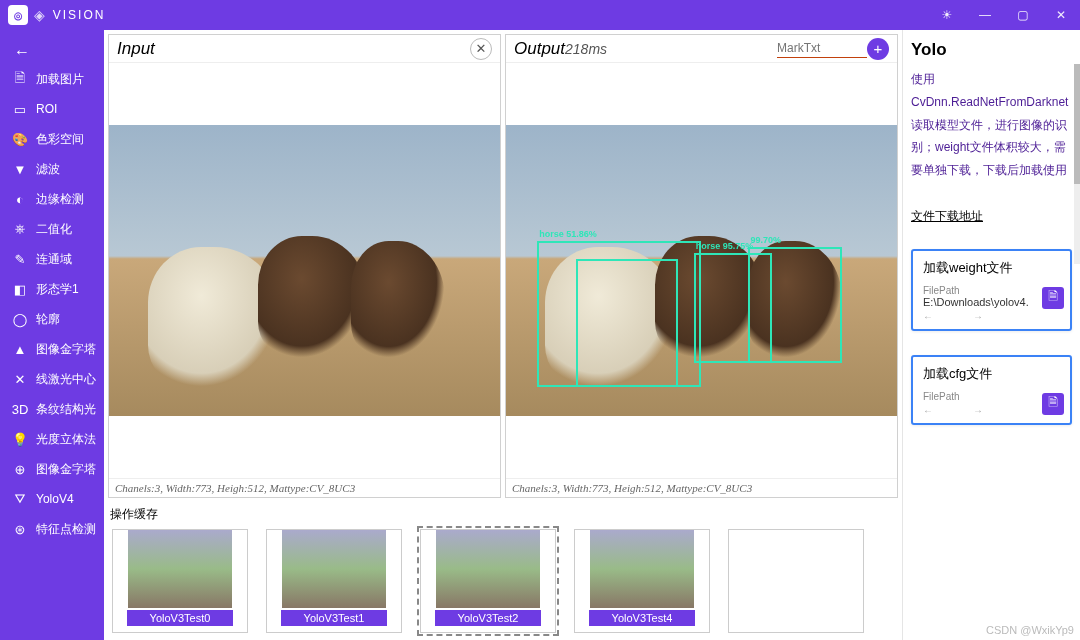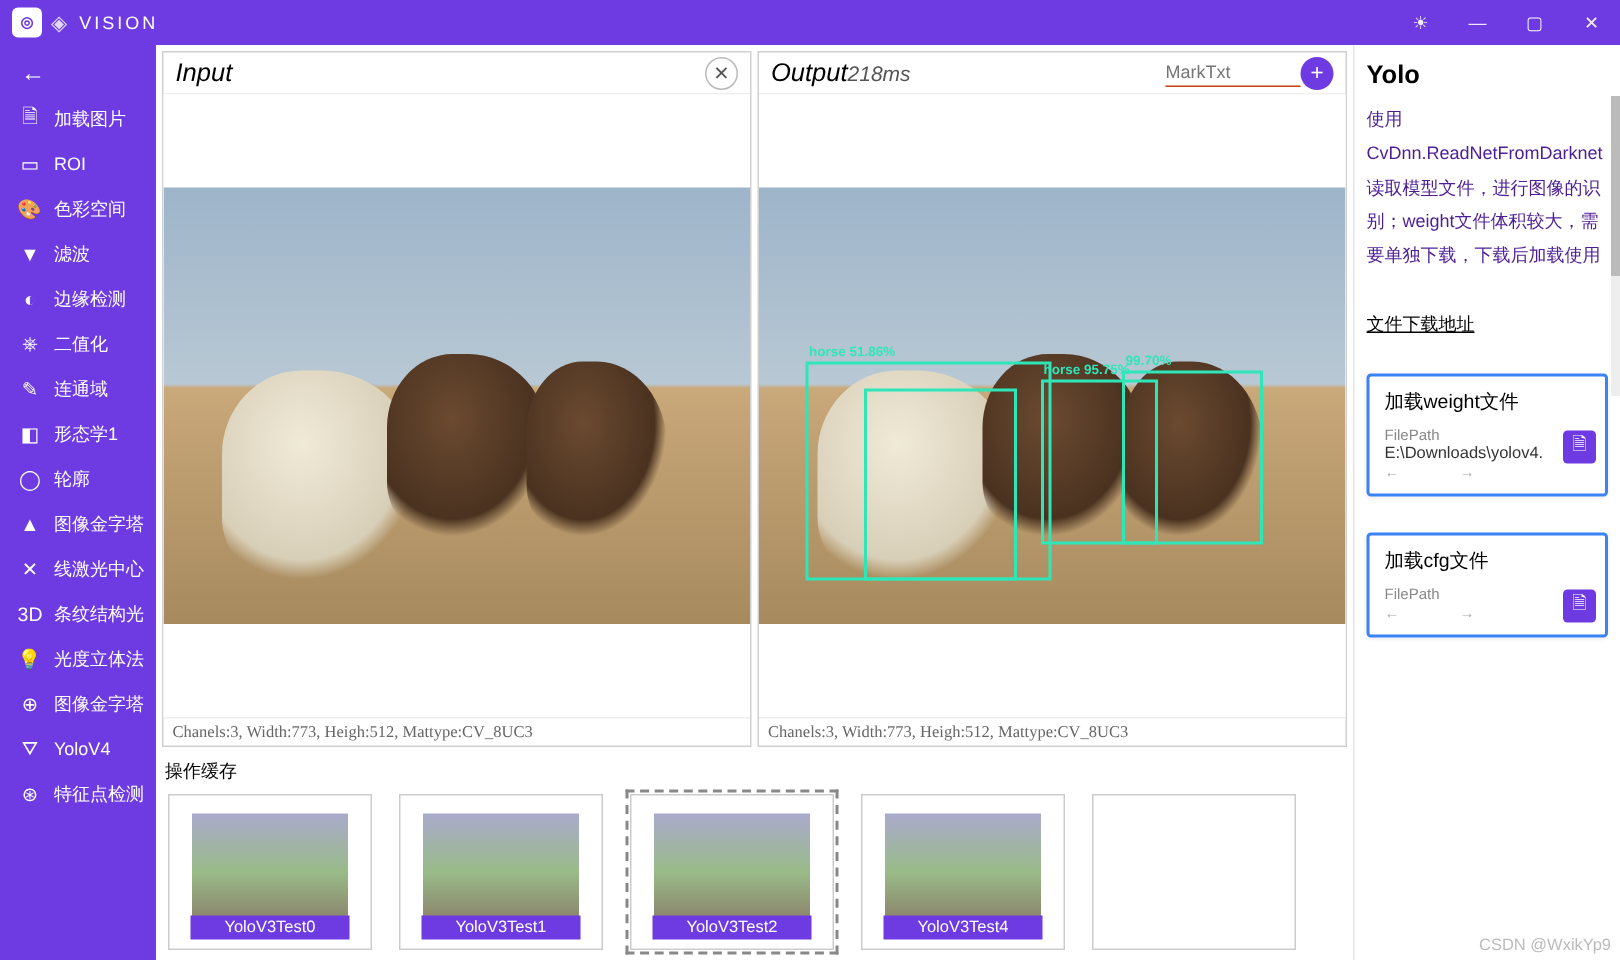--- a/index.html
+++ b/index.html
@@ -23,25 +23,25 @@
 .panel-head .sp{flex:1}
 .panel-head .xbtn{width:22px;height:22px;border-radius:50%;border:1px solid #bbb;display:flex;align-items:center;justify-content:center;font-size:13px;color:#555;font-style:normal;font-family:sans-serif}
 .panel-head .addbtn{width:22px;height:22px;border-radius:50%;background:#6e3be3;color:#fff;display:flex;align-items:center;justify-content:center;font-size:15px;font-style:normal;font-family:sans-serif}
 .panel-head .markinput{width:90px;border:none;border-bottom:1px solid #c2410c;font-size:12px;font-style:normal;outline:none;padding:2px 0}
 .imgarea{flex:1;display:flex;align-items:center;justify-content:flex-end;background:#fff;position:relative;overflow:hidden}
 .fake-img{width:100%;height:70%;background:linear-gradient(180deg,#9db4c9 0%,#b8c8d4 45%,#c9a87a 46%,#a68a5e 100%);position:relative}
 .horse{position:absolute;background:radial-gradient(ellipse at 40% 35%,#f0ead8 0%,#d8cfb8 60%,transparent 70%);border-radius:40% 50% 30% 30%}
 .horse.brown{background:radial-gradient(ellipse at 40% 35%,#6b4a30 0%,#4a3220 60%,transparent 70%)}
 .bbox{position:absolute;border:2px solid #2ee6b8}
 .bbox .lbl{position:absolute;top:-14px;left:0;font-size:9px;color:#2ee6b8;font-weight:bold;white-space:nowrap}
-.imgmeta{font-size:11px;color:#666;padding:3px 6px;border-top:1px solid #eee;font-family:Georgia,serif}
+.imgmeta{font-style:italic;font-size:11px;color:#666;padding:3px 6px;border-top:1px solid #eee;font-family:Georgia,serif}
 .cache{height:138px;padding:2px 6px;display:flex;flex-direction:column}
 .cache-title{font-size:12px;padding:2px 0}
 .thumbs{flex:1;display:flex;gap:18px;overflow-x:auto;padding:4px 2px 8px}
-.thumb{width:136px;height:104px;border:1px solid #ccc;display:flex;align-items:center;justify-content:center;position:relative;flex-shrink:0;background:#fff}
+.thumb{width:136px;height:104px;border:1px solid #ccc;display:flex;align-items:flex-start;justify-content:center;position:relative;flex-shrink:0;background:#fff}
 .thumb.sel{outline:2px dashed #888;outline-offset:1px}
 .thumb .timg{width:78%;height:76%;background:linear-gradient(180deg,#aac 0%,#9b8 50%,#876 100%)}
 .thumb .tlbl{position:absolute;bottom:6px;left:14px;right:14px;background:#6e3be3;color:#fff;font-size:11px;text-align:center;padding:2px 0;white-space:nowrap;overflow:hidden}
 .rightpane{width:178px;background:#fff;border-left:1px solid #e5e5e5;padding:10px 8px;font-size:12px;overflow-y:auto;position:relative}
 .rightpane h2{font-size:17px;font-weight:bold;margin-bottom:8px}
 .rightpane .desc{font-size:12px;line-height:1.9;color:#4c1d95}
 .rightpane .link{text-decoration:underline;margin-top:26px;display:block}
 .card{border:2px solid #3b82f6;border-radius:3px;margin-top:24px;box-shadow:0 1px 3px rgba(0,0,0,.08)}
 .card-h{padding:8px 10px;font-size:13px}
 .card-b{padding:0 10px 8px;position:relative}

